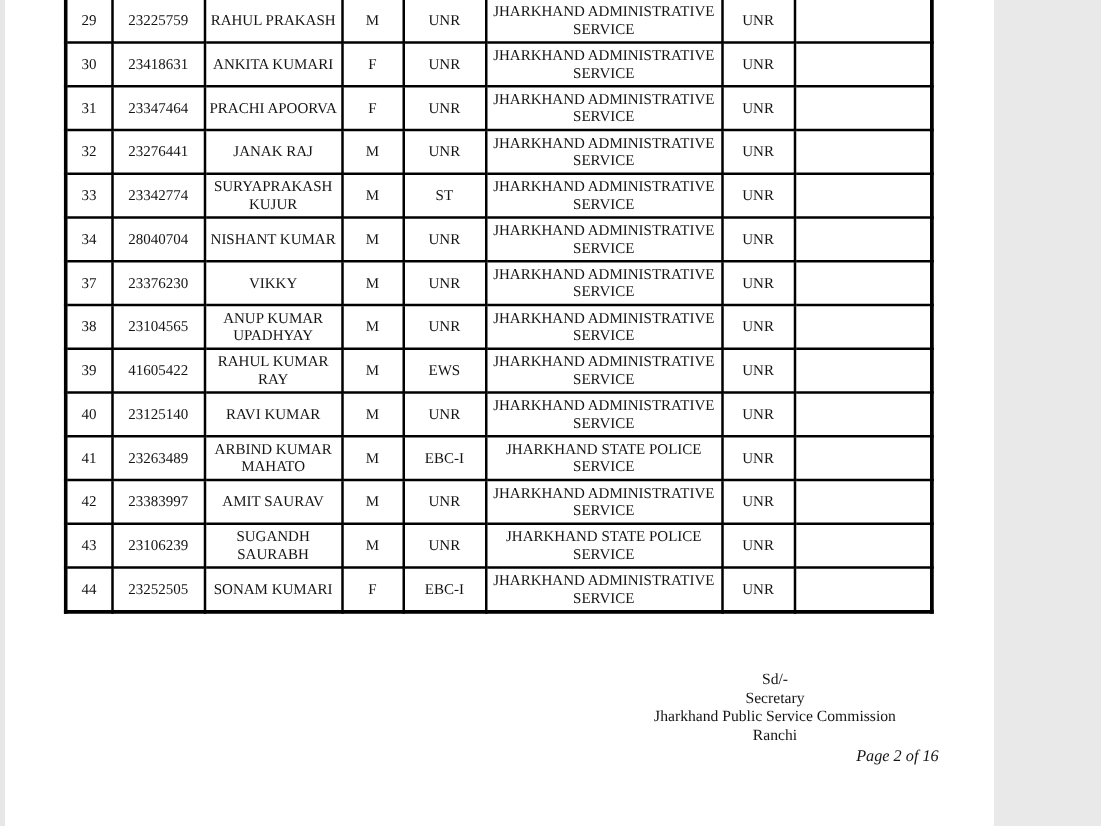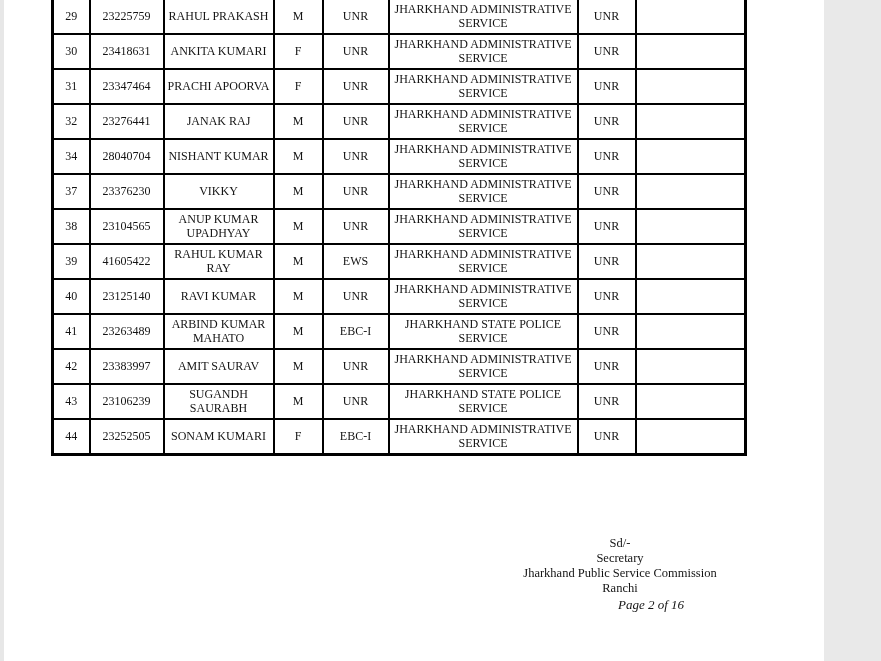--- a/index.html
+++ b/index.html
@@ -18,21 +18,20 @@
   }
   .gutter-right {
     position: absolute; left: 795px; top: 0;
     width: 86px; height: 661px;
     background: #e9e9e9;
   }
   .page {
     position: absolute; left: 4px; top: 0;
     width: 791px; height: 661px;
     background: #ffffff;
-    padding-left: 29px;
   }
   .table-clip {
     position: absolute; left: 47px; top: 0;
     width: 702px; height: 535px;
     overflow: hidden;
   }
   table.results {
     border-collapse: collapse;
     table-layout: fixed;
     width: 696px;
@@ -62,21 +61,21 @@
     position: absolute; left: 466px; top: 536px;
     width: 300px;
     text-align: center;
     font-size: 12.5px;
     line-height: 15px;
   }
   .footer-sign div { white-space: nowrap; text-align: center; }
   .page-label {
     position: absolute; left: 547px; top: 597px;
     width: 200px;
-    text-align: center;
+    text-align: right;
     font-style: italic;
     font-size: 13px;
   }
 </style>
 </head>
 <body>
 
 <div class="gutter-left"></div>
 <div class="gutter-right"></div>
 
@@ -133,20 +132,32 @@
             <td>23276441</td>
             <td>JANAK RAJ</td>
             <td>M</td>
             <td>UNR</td>
             <td>JHARKHAND ADMINISTRATIVE
 SERVICE</td>
             <td>UNR</td>
             <td></td>
           </tr>
           <tr>
+            <td>33</td>
+            <td>23342774</td>
+            <td>SURYAPRAKASH
+KUJUR</td>
+            <td>M</td>
+            <td>ST</td>
+            <td>JHARKHAND ADMINISTRATIVE
+SERVICE</td>
+            <td>UNR</td>
+            <td></td>
+          </tr>
+          <tr>
             <td>34</td>
             <td>28040704</td>
             <td>NISHANT KUMAR</td>
             <td>M</td>
             <td>UNR</td>
             <td>JHARKHAND ADMINISTRATIVE
 SERVICE</td>
             <td>UNR</td>
             <td></td>
           </tr>

